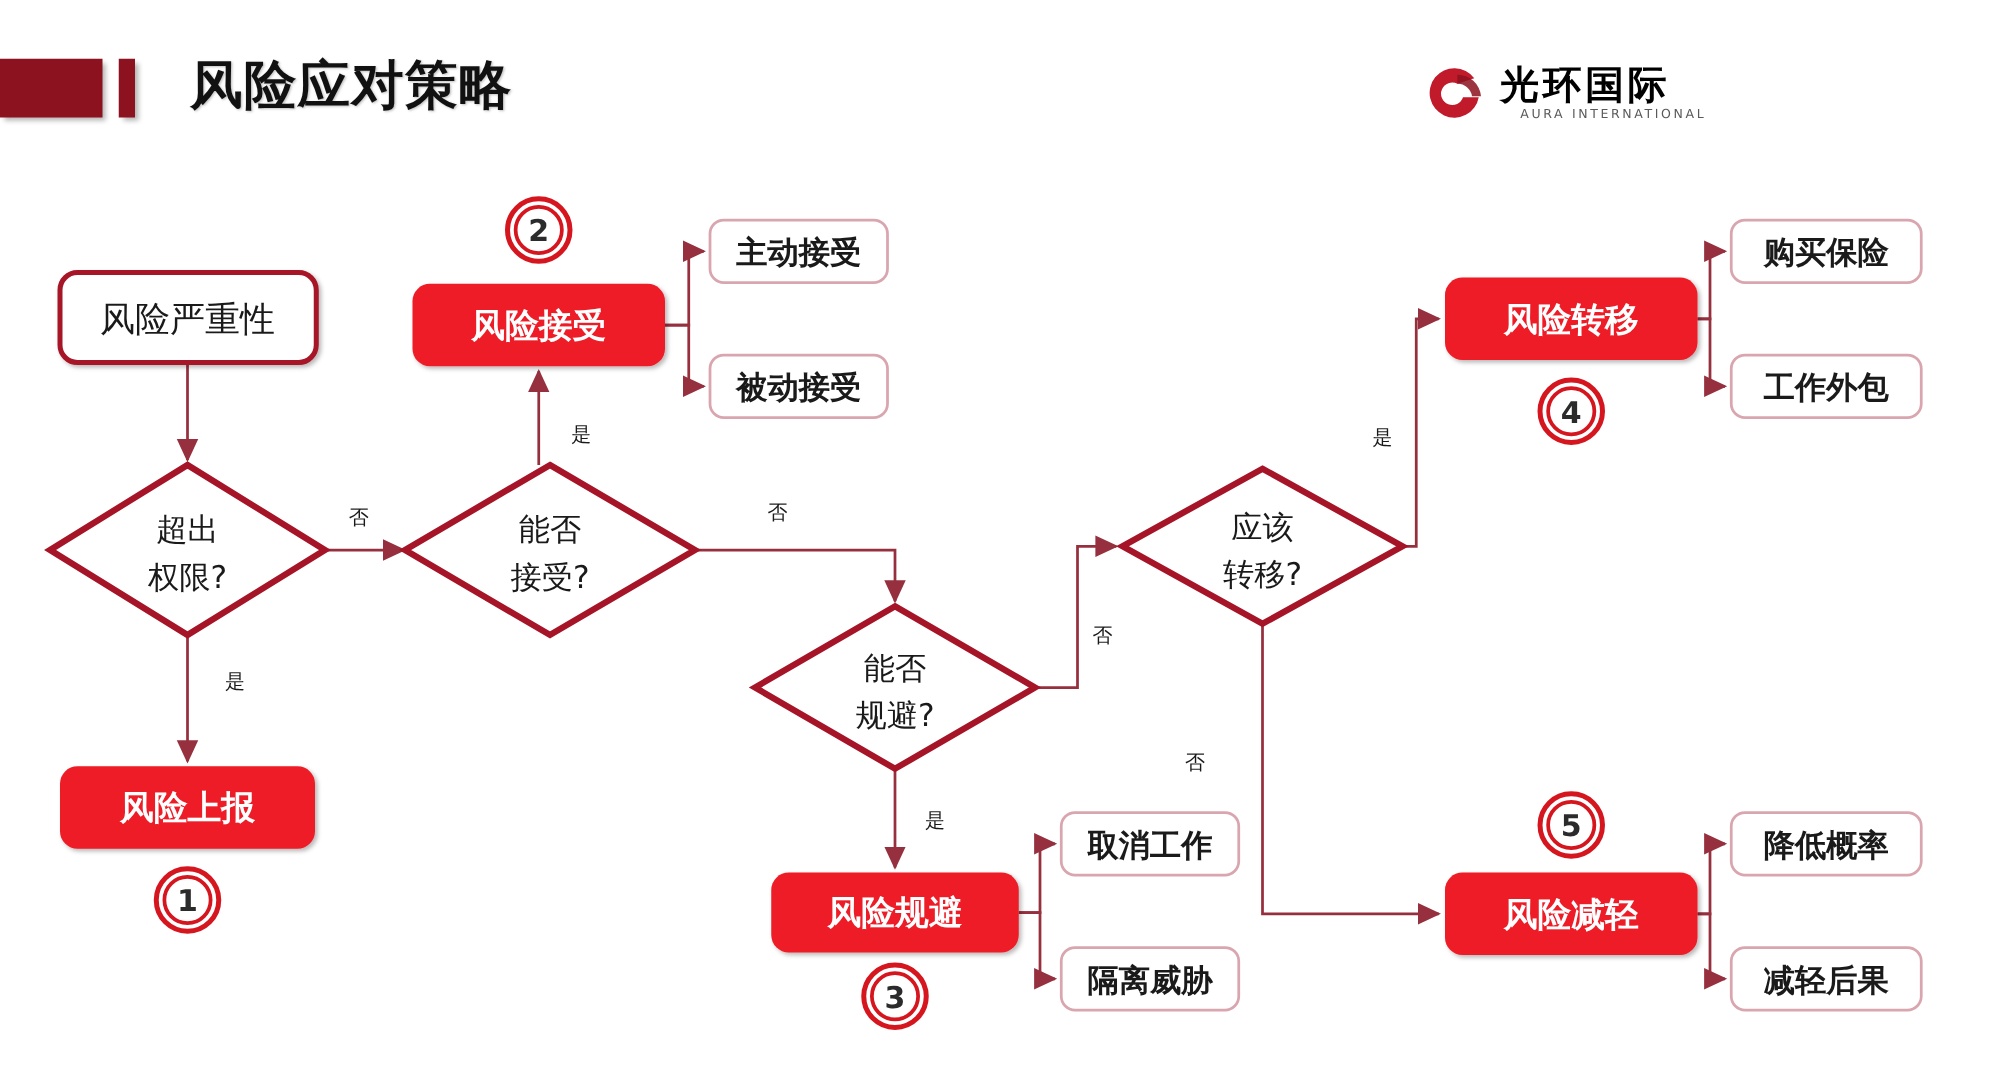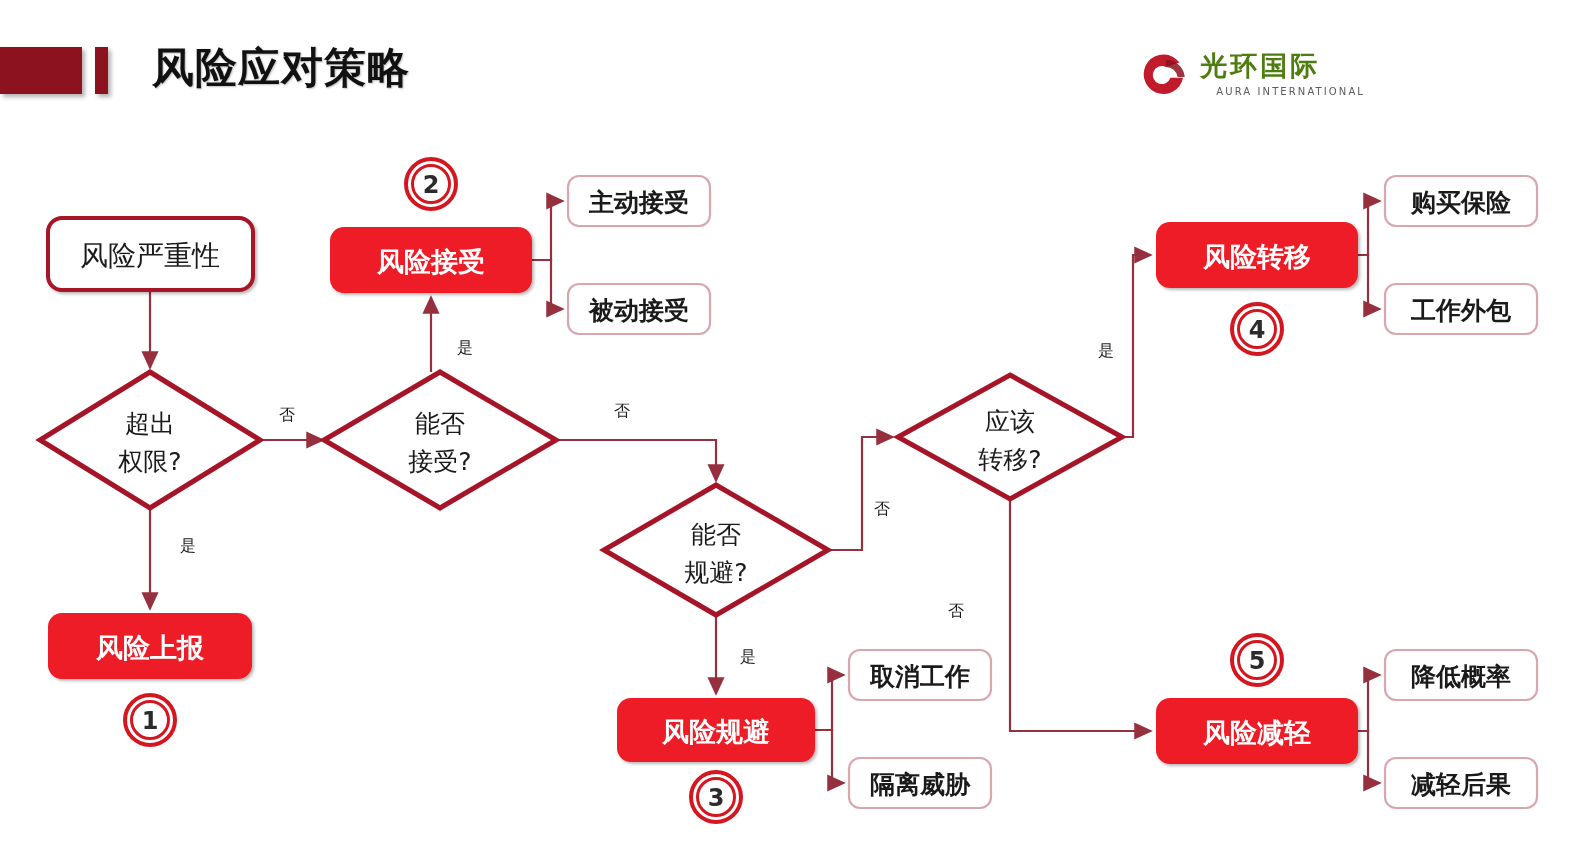--- a/index.html
+++ b/index.html
@@ -25,21 +25,21 @@
   .hdr-title{
     position:absolute;left:152px;top:36px;
     font-size:42px;line-height:64px;font-weight:700;color:#111111;
     letter-spacing:1px;
     text-shadow:1px 1px 2px rgba(0,0,0,.25);
   }
   
   .logo{position:absolute;right:22px;top:40px;height:72px;display:flex;align-items:center;}
   .logo-mark{width:54px;height:54px;margin-right:8px;}
   .logo-txt{display:flex;flex-direction:column;justify-content:center;}
-  .logo-cn{font-size:27px;font-weight:700;color:#4d7c0f;letter-spacing:3px;line-height:30px;font-family:Liberation Mono, monospace;}
+  .logo-cn{font-size:31px;font-weight:700;color:#000000;letter-spacing:3px;line-height:30px;}
   .logo-en{font-size:10px;color:#5a5a5a;letter-spacing:2.1px;line-height:14px;margin-top:2px;margin-left:16px;}
 
   
   .canvas{position:absolute;left:0;top:0;width:1591px;height:868px;}
   svg.flow{position:absolute;left:0;top:0;width:1591px;height:868px;}
 
   
   .nd-red{
     font-size:27px;font-weight:700;fill:#ffffff;
     text-anchor:middle;dominant-baseline:central;

